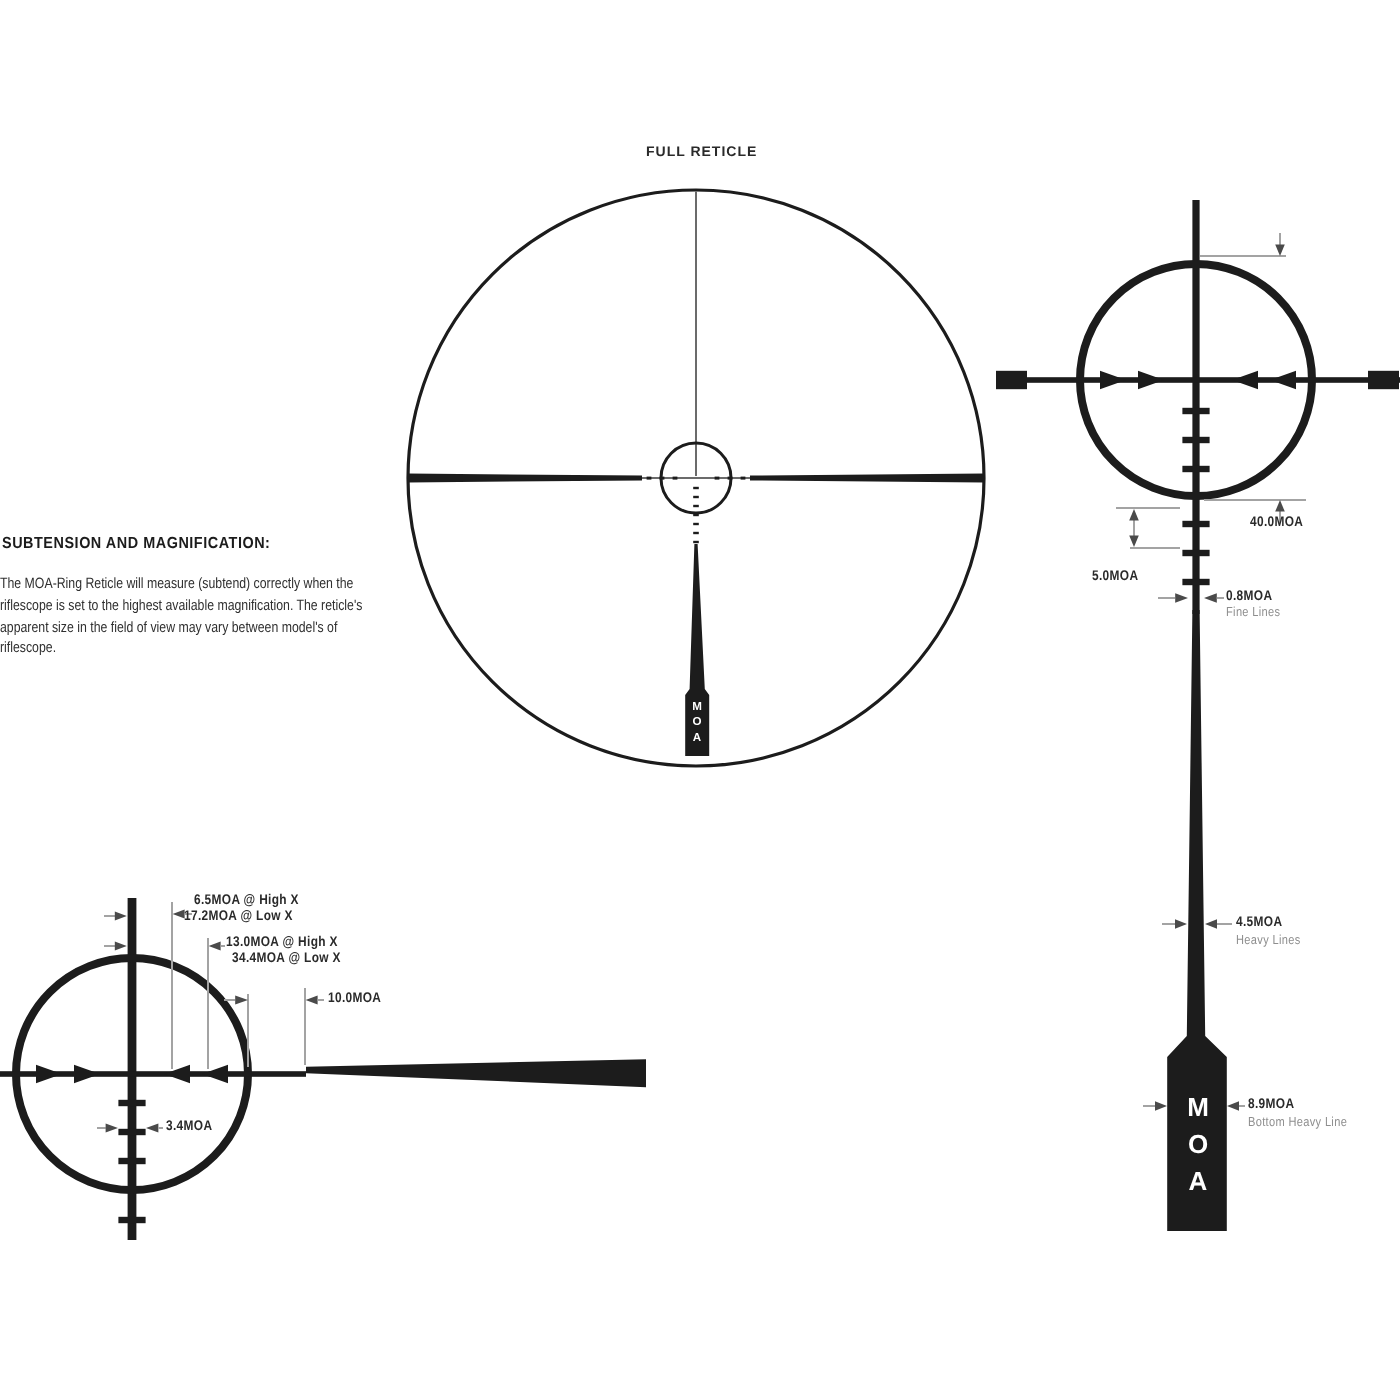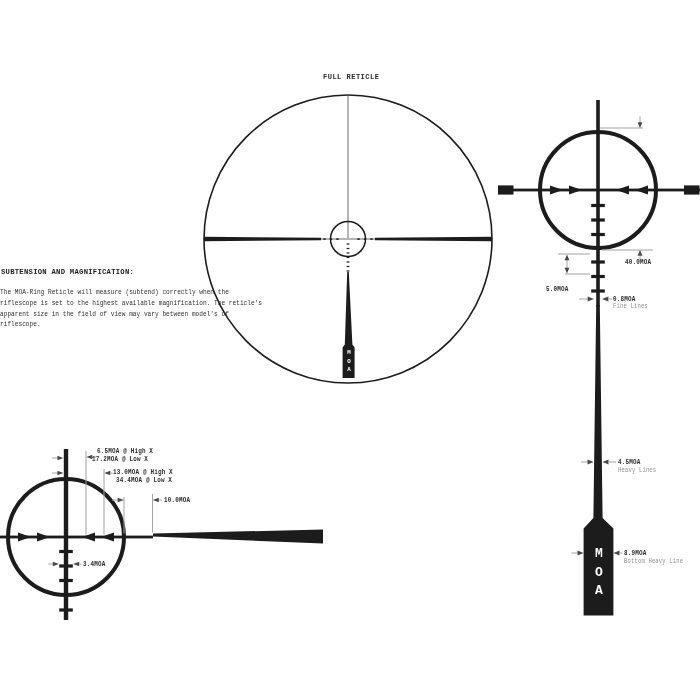--- a/index.html
+++ b/index.html
@@ -1,17 +1,17 @@
 <!DOCTYPE html>
 <html><head>
 <meta charset="utf-8">
 <style>
   html,body{margin:0;padding:0;background:#fff;}
   .stage{position:relative;width:700px;height:700px;background:#ffffff;overflow:hidden;
-         font-family:Liberation Mono, monospace;color:#1c1c1c;}
+         font-family:Liberation Sans, sans-serif;color:#1c1c1c;}
   .stage svg{position:absolute;left:0;top:0;}
   .txt{position:absolute;white-space:nowrap;}
   .cx{transform:scaleX(0.85);transform-origin:0 0;}
   .lbl{font-size:7px;font-weight:bold;color:#2a2a2a;letter-spacing:0.2px;}
   .sub{font-size:6.5px;color:#8e8e8e;letter-spacing:0.2px;}
   .title{font-size:7px;font-weight:bold;letter-spacing:0.5px;color:#2a2a2a;}
   .heading{font-size:8px;font-weight:bold;letter-spacing:0.3px;color:#1c1c1c;
            transform:scaleX(0.9);transform-origin:0 0;}
   .body-block{font-size:7.5px;line-height:10.8px;color:#2f2f2f;
               transform:scaleX(0.82);transform-origin:0 0;}

